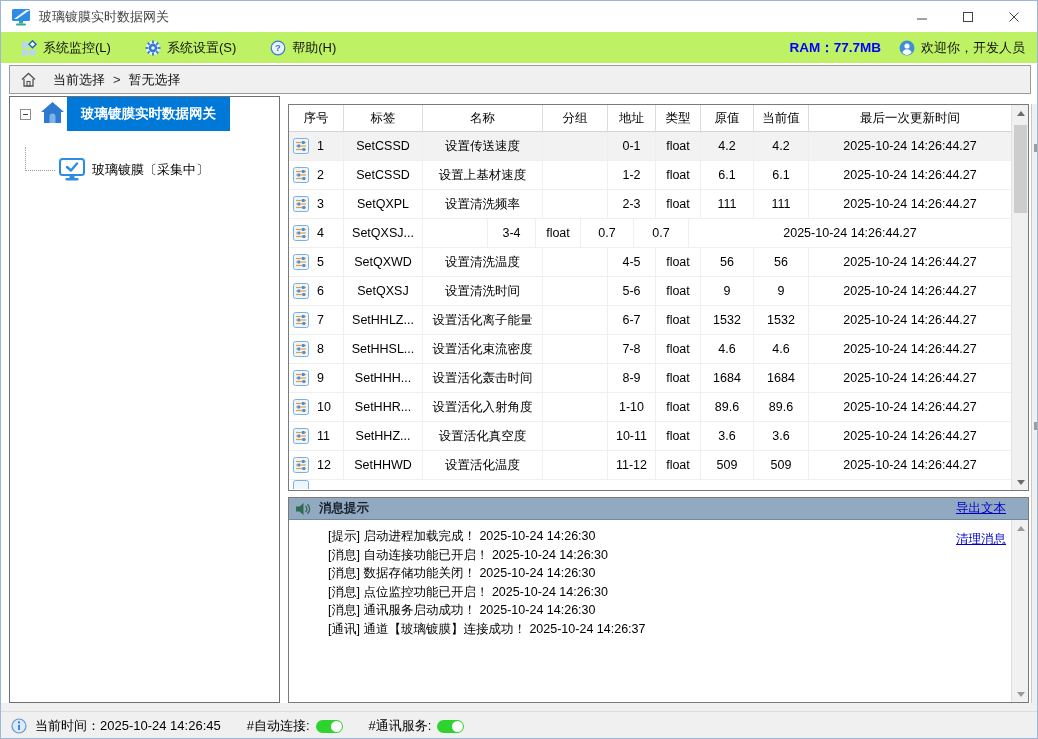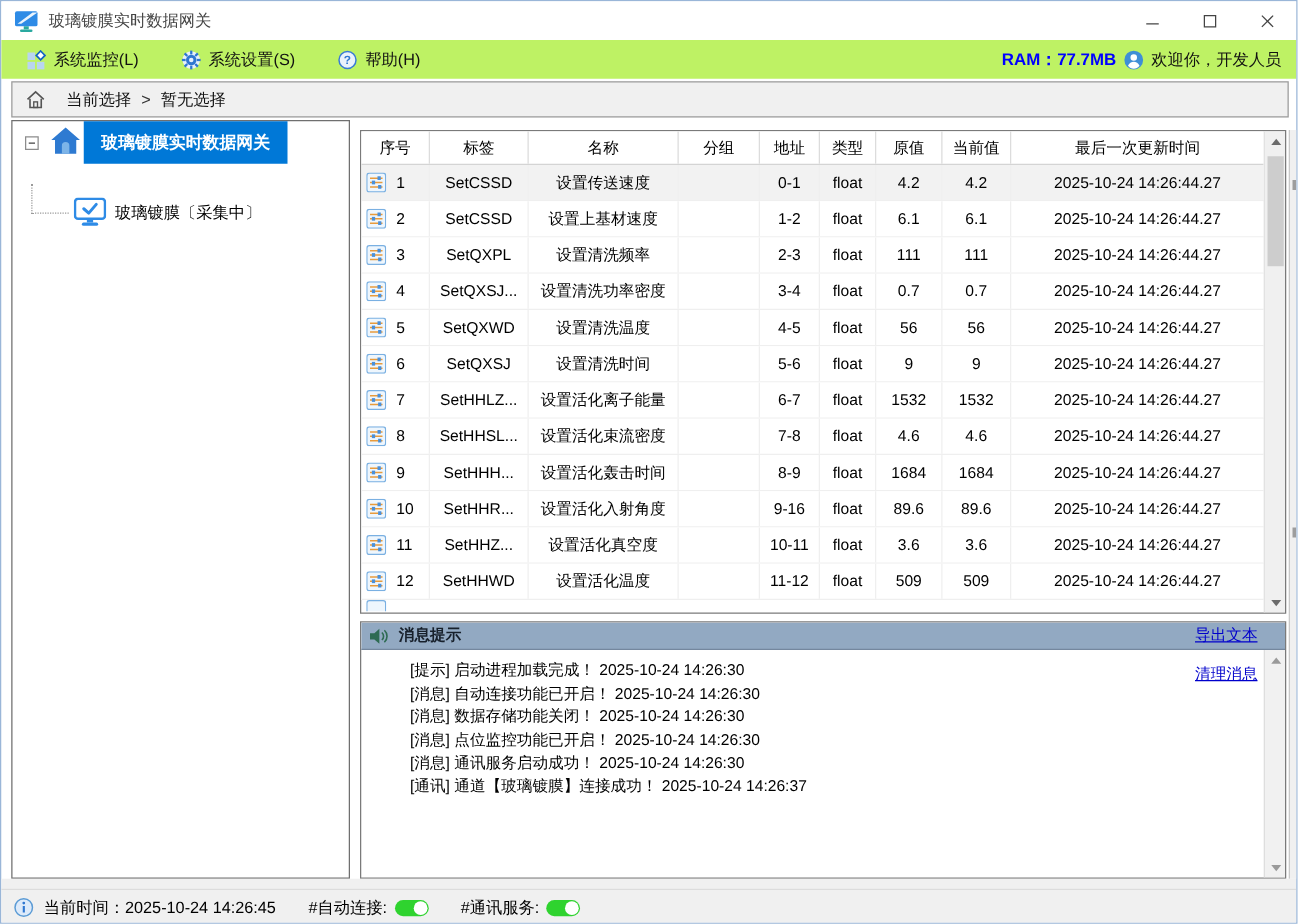--- a/index.html
+++ b/index.html
@@ -19,21 +19,21 @@
   .win-controls { position:absolute; right:0; top:0; height:31px; display:flex; }
   .win-btn { width:46px; height:31px; display:flex; align-items:center; justify-content:center; cursor:default; }
   .win-btn svg { stroke:#444; stroke-width:1; fill:none; }
 
   
   .menubar { position:absolute; left:0; top:31px; width:100%; height:31px;
     background:#bef264; display:flex; }
   .menu-item { display:flex; align-items:center; gap:6px; margin-left:14px; padding:3px 6px; cursor:default; }
   .menu-item + .menu-item { margin-left:22px; }
   .menu-label { font-size:13px; color:#111; }
-  .menubar-right { position:absolute; right:12px; top:0; height:31px; display:flex; align-items:center; gap:6px;margin-left:18px; }
+  .menubar-right { position:absolute; right:12px; top:0; height:31px; display:flex; align-items:center; gap:18px;margin-left:18px; }
   .ram { font-weight:bold; color:#0000ff; font-size:13.5px; }
   .welcome { display:flex; align-items:center; gap:6px; font-size:13px; color:#111; }
 
   
   .breadcrumb { position:absolute; left:8px; top:64px; width:1022px; height:29px;
     background:#f0f0f0; border:1px solid #9c9c9c; display:flex; align-items:center; }
   .breadcrumb .home { margin-left:10px; }
   .breadcrumb .bc-text { margin-left:16px; font-size:13px; color:#111; }
   .breadcrumb .sep { margin:0 8px; color:#333; }
 
@@ -310,21 +310,20 @@
           <line x1="3" y1="4.5" x2="13" y2="4.5" stroke="#e89b3c" stroke-width="1.2"></line>
           <line x1="3" y1="8" x2="13" y2="8" stroke="#e89b3c" stroke-width="1.2"></line>
           <line x1="3" y1="11.5" x2="13" y2="11.5" stroke="#e89b3c" stroke-width="1.2"></line>
           <rect x="9" y="3" width="2.6" height="3" fill="#4a90d9"></rect>
           <rect x="4.5" y="6.5" width="2.6" height="3" fill="#4a90d9"></rect>
           <rect x="9.5" y="10" width="2.6" height="3" fill="#4a90d9"></rect>
         </svg>
         <span>4</span>
       </div>
       <div class="td c1">SetQXSJ...</div>
-      <div class="td c2">设置清洗功率密度</div>
       <div class="td c3"></div>
       <div class="td c4">3-4</div>
       <div class="td c5">float</div>
       <div class="td c6">0.7</div>
       <div class="td c7">0.7</div>
       <div class="td c8">2025-10-24 14:26:44.27</div>
     </div>
 
     <div class="tr">
       <div class="td c0 no-cell">
@@ -450,21 +449,21 @@
           <line x1="3" y1="11.5" x2="13" y2="11.5" stroke="#e89b3c" stroke-width="1.2"></line>
           <rect x="9" y="3" width="2.6" height="3" fill="#4a90d9"></rect>
           <rect x="4.5" y="6.5" width="2.6" height="3" fill="#4a90d9"></rect>
           <rect x="9.5" y="10" width="2.6" height="3" fill="#4a90d9"></rect>
         </svg>
         <span>10</span>
       </div>
       <div class="td c1">SetHHR...</div>
       <div class="td c2">设置活化入射角度</div>
       <div class="td c3"></div>
-      <div class="td c4">9-16</div>
+      <div class="td c4">1-10</div>
       <div class="td c5">float</div>
       <div class="td c6">89.6</div>
       <div class="td c7">89.6</div>
       <div class="td c8">2025-10-24 14:26:44.27</div>
     </div>
 
     <div class="tr">
       <div class="td c0 no-cell">
         <svg width="16" height="16" viewBox="0 0 16 16">
           <rect x="0.5" y="0.5" width="15" height="15" rx="2" fill="#eef6fd" stroke="#7ab0e2"></rect>

